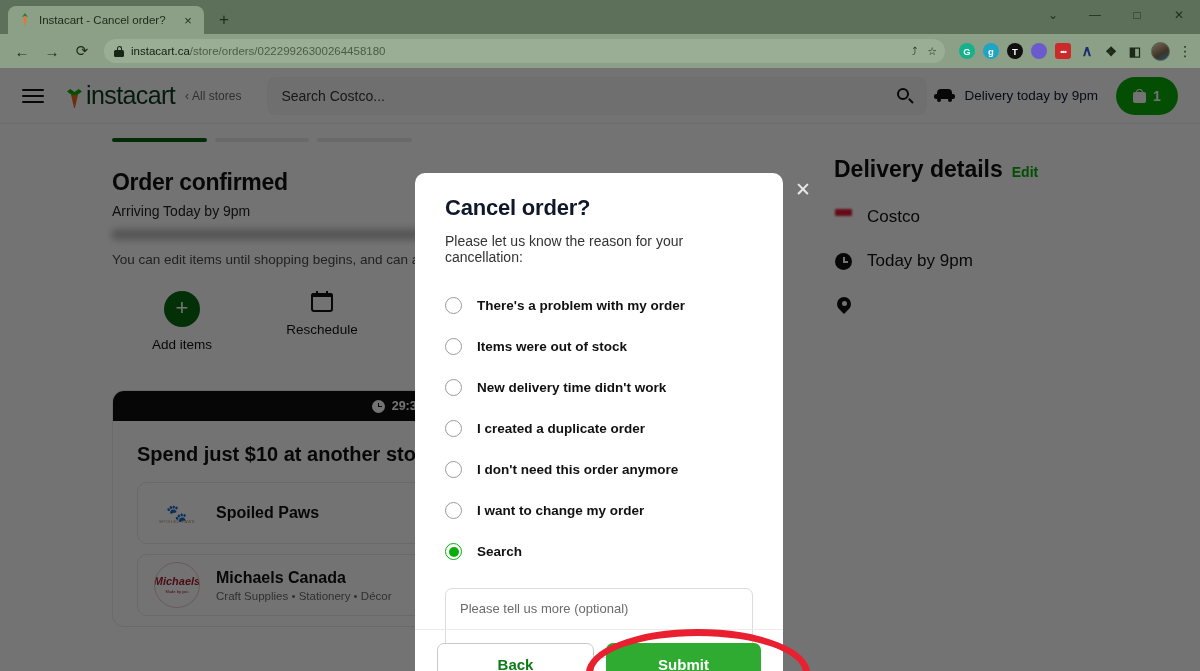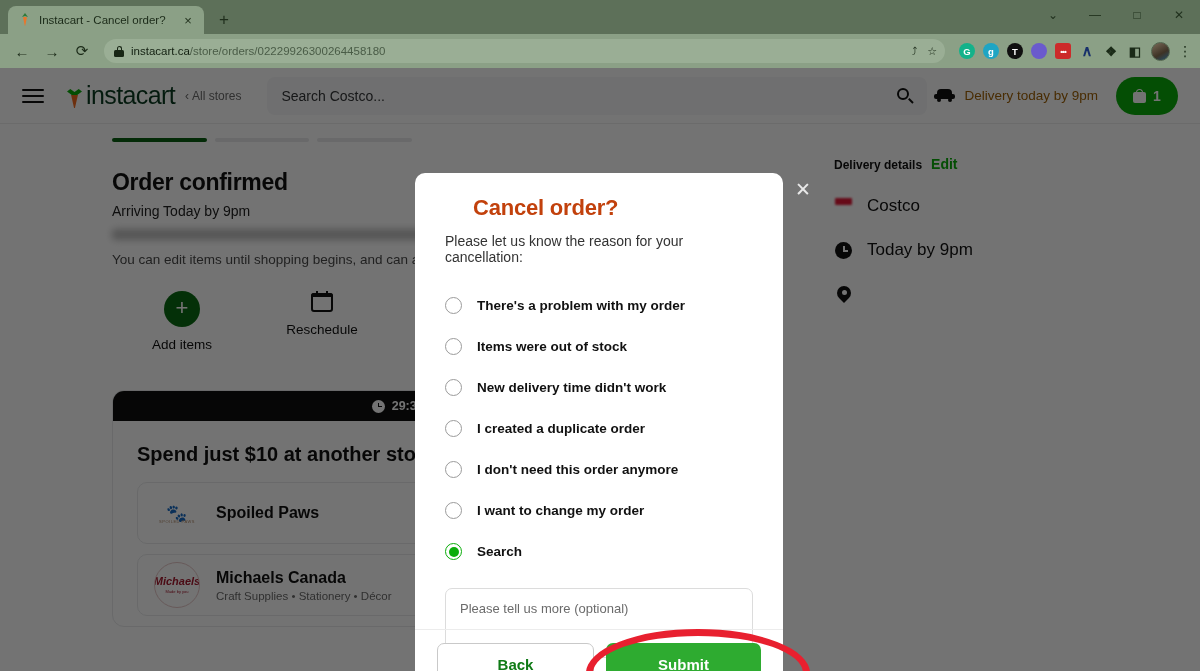--- a/index.html
+++ b/index.html
@@ -139,21 +139,21 @@
     background: #f6f7f8; border-radius: 8px; display: flex;
     align-items: center; padding: 0 14px; position: relative;
   }
   .searchbar .ph { font-size: 14px; color: #343538; }
   .search-icon {
     position: absolute; right: 14px; width: 16px; height: 16px;
   }
   .search-icon .ring { position: absolute; top: 0; left: 0; width: 12px; height: 12px; border: 2px solid #111; border-radius: 50%; }
   .search-icon .handle { position: absolute; bottom: 0; right: 0; width: 6px; height: 2px; background: #111; transform: rotate(45deg); transform-origin: right; }
   .header-right { margin-left: auto; display: flex; align-items: center; gap: 18px; }
-  .delivery-pill { display: flex; align-items: center; gap: 9px; font-size: 13.5px; color: #a16207; font-weight: 500; }
+  .delivery-pill { display: flex; align-items: center; gap: 9px; font-size: 13.5px; color: #0f172a; font-weight: 500; }
   .car-icon { width: 21px; height: 13px; position: relative; }
   .car-icon .top { position: absolute; top: 0; left: 3px; width: 15px; height: 6px; background: #111; border-radius: 4px 4px 0 0; }
   .car-icon .bot { position: absolute; top: 5px; left: 0; width: 21px; height: 5px; background: #111; border-radius: 2px; }
   .car-icon .w1, .car-icon .w2 { position: absolute; bottom: 0; width: 4px; height: 4px; background: #111; border-radius: 50%; }
   .car-icon .w1 { left: 3px; } .car-icon .w2 { right: 3px; }
   .cart-btn {
     background: #0aad0a; border-radius: 22px; height: 38px; width: 62px;
     display: flex; align-items: center; justify-content: center; gap: 7px;
   }
   .bag-icon { width: 13px; height: 14px; position: relative; }
@@ -204,21 +204,21 @@
   .logo-spoiled .paw { color: #c96a2a; font-size: 17px; line-height: 1; }
   .logo-spoiled .tiny { position: absolute; bottom: 12px; font-size: 4px; color: #b08a6a; letter-spacing: .5px; }
   .logo-michaels { background: #fff; border: 1px solid #e4c6c6; flex-direction: column; }
   .logo-michaels .m1 { color: #a6192e; font-size: 11px; font-style: italic; font-weight: bold; line-height: 1; }
   .logo-michaels .m2 { color: #a6192e; font-size: 4px; margin-top: 2px; }
   .store-name { font-size: 16px; font-weight: 600; color: #111; }
   .store-sub { font-size: 11.5px; color: #6b6b6b; margin-top: 3px; }
 
   .right-col { position: absolute; left: 834px; top: 32px; width: 300px; }
   .dd-head { display: flex; align-items: baseline; gap: 9px; }
-  .dd-title { font-size: 12px; font-weight: bold; color: #111; }
+  .dd-title { font-size: 23px; font-weight: bold; color: #111; }
   .dd-edit { font-size: 14px; color: #0aad0a; font-weight: 600; }
   .dd-row { display: flex; align-items: flex-start; gap: 14px; margin-top: 24px; }
   .dd-ico { width: 19px; flex: 0 0 19px; display: flex; justify-content: center; padding-top: 2px; }
   .costco-mark { width: 17px; height: 7px; background: #e31837; border-radius: 1px;
      filter: blur(1px); }
   .clock-dark { width: 17px; height: 17px; border-radius: 50%; background: #111; position: relative; }
   .clock-dark .h { position: absolute; top: 4px; left: 8px; width: 1.6px; height: 5px; background: #fff; }
   .clock-dark .m { position: absolute; top: 8px; left: 8px; width: 5px; height: 1.6px; background: #fff; }
   .pin-icon { width: 14px; height: 19px; position: relative; }
   .pin-icon .p { position: absolute; top: 0; left: 0; width: 14px; height: 14px;
@@ -234,21 +234,21 @@
   .addr-blur .l.w4 { width: 230px; height: 9px; background: #cfcfcf; }
   .addr-blur .l.w5 { width: 70px; height: 9px; background: #cfcfcf; }
 
   
   .scrim { position: absolute; inset: 0; background: rgba(0,0,0,0.55); }
   .modal {
     position: absolute; left: 415px; top: 105px; width: 368px; height: 526px;
     background: #fff; border-radius: 10px 10px 0 0; overflow: hidden;
   }
   .modal-inner { padding: 22px 30px 0; }
-  .modal-title { font-size: 22px; font-weight: bold; color: #c2410c; letter-spacing: -0.2px; margin-left: 28px; }
+  .modal-title { font-size: 22px; font-weight: bold; color: #0f172a; letter-spacing: -0.2px; }
   .modal-sub { font-size: 14px; color: #333; margin-top: 12px; }
   .modal-close {
     position: absolute; left: 792px; top: 110px; width: 22px; height: 22px;
     display: flex; align-items: center; justify-content: center;
     color: #e9e9e9; font-size: 19px; line-height: 1;
   }
   .options { margin-top: 20px; }
   .opt { display: flex; align-items: center; gap: 15px; height: 41px; }
   .radio { width: 17px; height: 17px; border-radius: 50%; border: 1.5px solid #9b9b9b;
     flex: 0 0 17px; background: #fff; }

